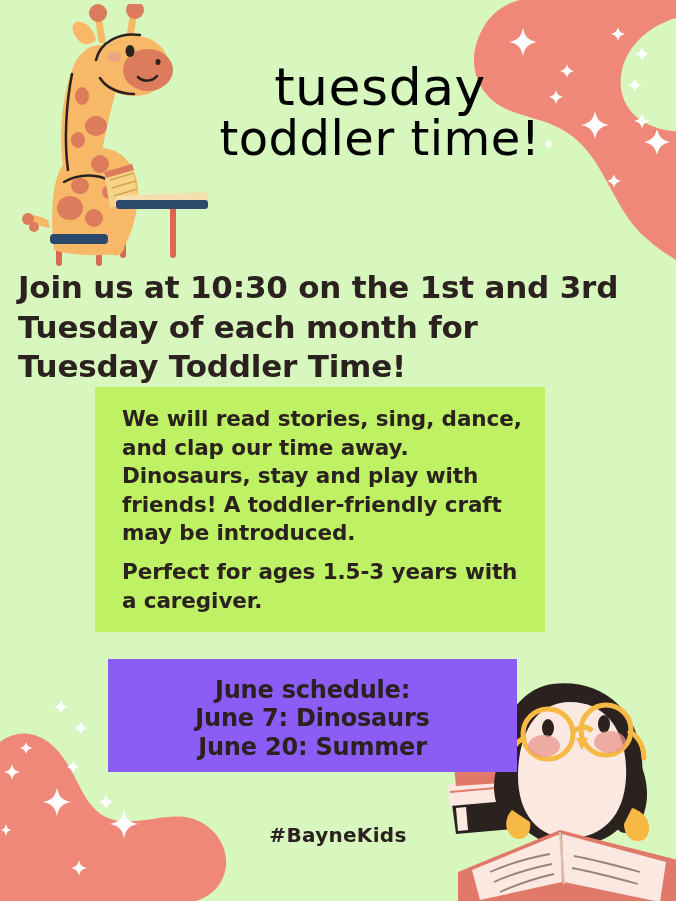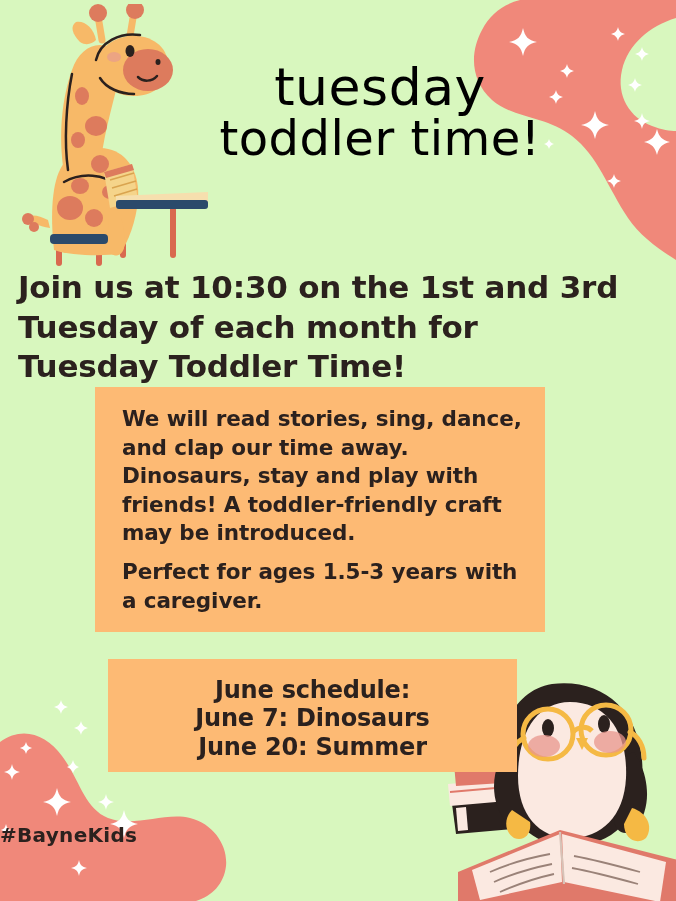--- a/index.html
+++ b/index.html
@@ -71,21 +71,21 @@
     line-height: 1.28;
     letter-spacing: -0.2px;
   }
 
   #body-card {
     position: absolute;
     left: 95px;
     top: 387px;
     width: 450px;
     height: 245px;
-    background: #fdba74;
+    background: #bef264;
   }
   .body-text {
     position: absolute;
     left: 27px;
     top: 18px;
     width: 410px;
     color: #2b211e;
     font-family: "DejaVu Sans", sans-serif;
     font-weight: bold;
     font-size: 21.5px;
@@ -94,21 +94,21 @@
   }
   .body-text p { margin: 0; }
   .body-text p.gap { margin-top: 10px; }
 
   #schedule-card {
     position: absolute;
     left: 108px;
     top: 659px;
     width: 409px;
     height: 113px;
-    background: #fdba74;
+    background: #8b5cf6;
   }
   .schedule-text {
     position: absolute;
     left: 0;
     right: 0;
     top: 17px;
     text-align: center;
     color: #2b211e;
     font-family: "DejaVu Sans", sans-serif;
     font-weight: bold;
@@ -116,21 +116,21 @@
     line-height: 1.18;
     letter-spacing: -0.2px;
   }
   .schedule-text div { margin: 0; }
 
   #hashtag {
     position: absolute;
     left: 0;
     right: 0;
     top: 823px;
-    text-align: left;
+    text-align: center;
     color: #2b211e;
     font-family: "DejaVu Sans", sans-serif;
     font-weight: bold;
     font-size: 20px;
     letter-spacing: 0.3px;
   }
 </style>
 </head>
 <body>
 

